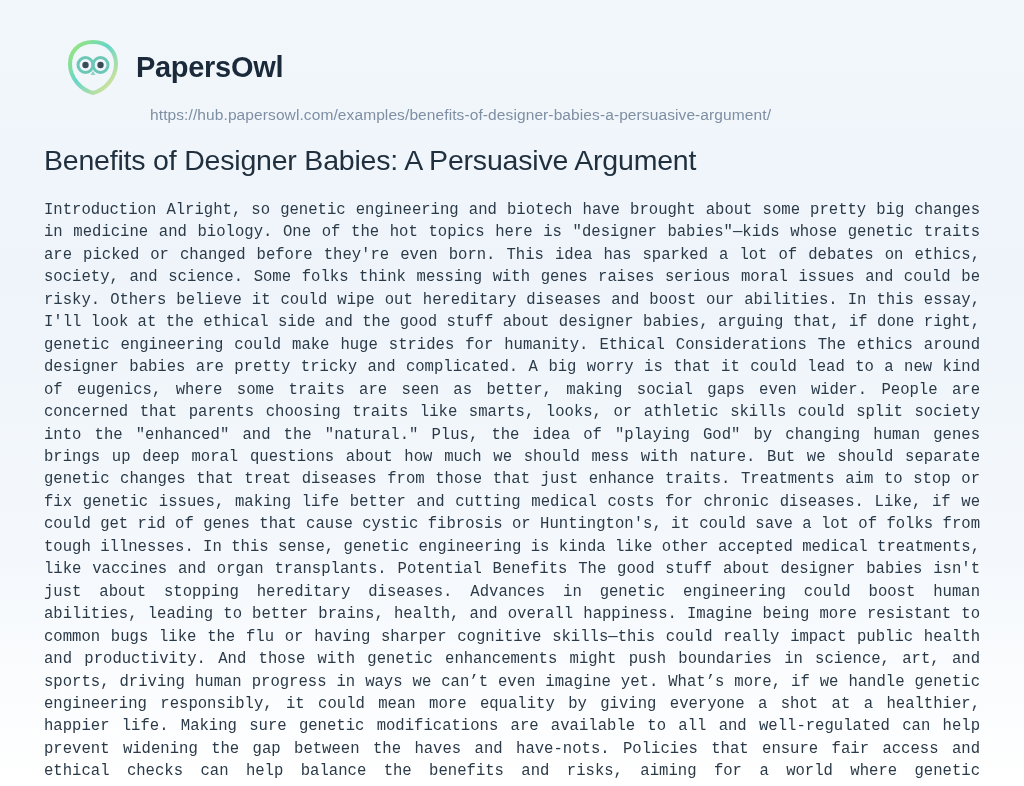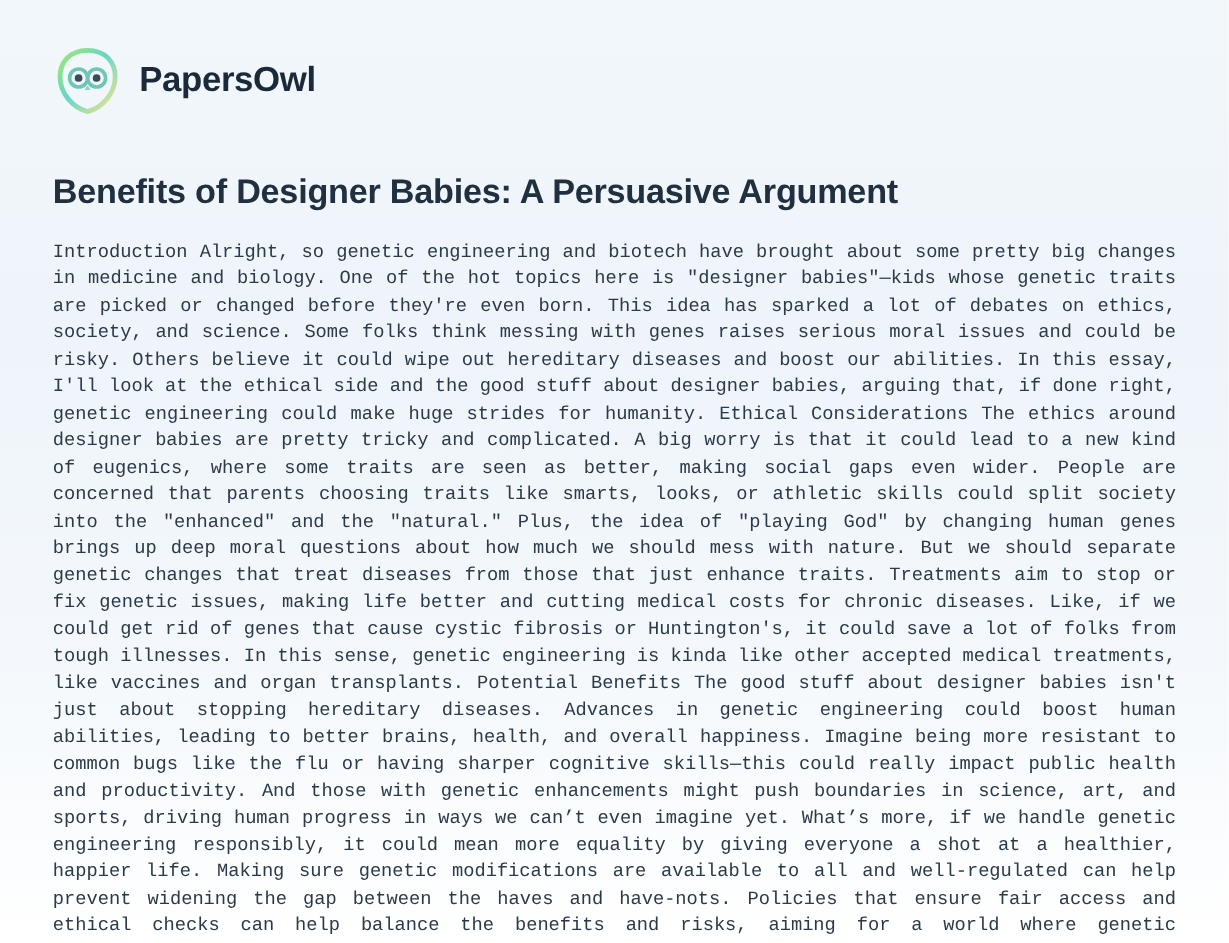--- a/index.html
+++ b/index.html
@@ -14,21 +14,21 @@
     position: relative;
     width: 1024px;
     height: 786px;
     background: linear-gradient(180deg, #f2f7fb 0%, #eef4fa 35%, #f4f8fc 70%, #ffffff 100%);
     overflow: hidden;
     box-sizing: border-box;
   }
   .header {
     position: relative;
     height: 110px;
-    padding: 38px 0 0 44px;
+    padding: 38px 0 0 64px;
     box-sizing: border-box;
     text-align: center;
   }
   .brand-row {
     display: flex;
     align-items: center;
     gap: 14px;
   }
   .logo {
     width: 58px;
@@ -51,21 +51,21 @@
     font-size: 15.5px;
     color: #7e8fa3;
     letter-spacing: 0.1px;
     white-space: nowrap;
   }
   .content {
     padding: 34px 44px 0 44px;
   }
   h1.doc-title {
     font-family: "Liberation Sans", sans-serif;
-    font-weight: bold;
+    font-weight: normal;
     font-size: 28.5px;
     color: #20303f;
     margin: 0 0 22px 0;
     letter-spacing: -0.2px;
   }
   .body-text {
     font-family: Liberation Mono, monospace;
     font-size: 15.6px;
     line-height: 1.44;
     color: #2b3a48;
@@ -93,20 +93,21 @@
           <path d="M29 4 C14 4 6 14 6 26 C6 40 17 52 29 55 C41 52 52 40 52 26 C52 14 44 4 29 4 Z" fill="none" stroke="url(#owlgrad)" stroke-width="4"></path>
           <circle cx="21.5" cy="27" r="7.5" fill="none" stroke="#6cc7b6" stroke-width="3"></circle>
           <circle cx="36.5" cy="27" r="7.5" fill="none" stroke="#6cc7b6" stroke-width="3"></circle>
           <circle cx="21.5" cy="27" r="3.2" fill="#3c4b5a"></circle>
           <circle cx="36.5" cy="27" r="3.2" fill="#3c4b5a"></circle>
           <path d="M29 33 L26.5 37 L31.5 37 Z" fill="#8fd3c0"></path>
         </svg>
       </span>
       <span class="brand-name">PapersOwl</span>
     </div>
+    <div class="url">https://hub.papersowl.com/examples/benefits-of-designer-babies-a-persuasive-argument/</div>
   </div>
 
   <div class="content">
     <h1 class="doc-title">Benefits of Designer Babies: A Persuasive Argument</h1>
     <p class="body-text">Introduction Alright, so genetic engineering and biotech have brought about some pretty big changes in medicine and biology. One of the hot topics here is "designer babies"—kids whose genetic traits are picked or changed before they're even born. This idea has sparked a lot of debates on ethics, society, and science. Some folks think messing with genes raises serious moral issues and could be risky. Others believe it could wipe out hereditary diseases and boost our abilities. In this essay, I'll look at the ethical side and the good stuff about designer babies, arguing that, if done right, genetic engineering could make huge strides for humanity. Ethical Considerations The ethics around designer babies are pretty tricky and complicated. A big worry is that it could lead to a new kind of eugenics, where some traits are seen as better, making social gaps even wider. People are concerned that parents choosing traits like smarts, looks, or athletic skills could split society into the "enhanced" and the "natural." Plus, the idea of "playing God" by changing human genes brings up deep moral questions about how much we should mess with nature. But we should separate genetic changes that treat diseases from those that just enhance traits. Treatments aim to stop or fix genetic issues, making life better and cutting medical costs for chronic diseases. Like, if we could get rid of genes that cause cystic fibrosis or Huntington's, it could save a lot of folks from tough illnesses. In this sense, genetic engineering is kinda like other accepted medical treatments, like vaccines and organ transplants. Potential Benefits The good stuff about designer babies isn't just about stopping hereditary diseases. Advances in genetic engineering could boost human abilities, leading to better brains, health, and overall happiness. Imagine being more resistant to common bugs like the flu or having sharper cognitive skills—this could really impact public health and productivity. And those with genetic enhancements might push boundaries in science, art, and sports, driving human progress in ways we can’t even imagine yet. What’s more, if we handle genetic engineering responsibly, it could mean more equality by giving everyone a shot at a healthier, happier life. Making sure genetic modifications are available to all and well-regulated can help prevent widening the gap between the haves and have-nots. Policies that ensure fair access and ethical checks can help balance the benefits and risks, aiming for a world where genetic enhancements benefit society as a whole, not just a select few. Regulatory and Ethical Safeguards To tackle the ethical worries and possible risks of designer babies, we need strong rules and ethical guidelines. Working together internationally and agreeing on the right ways to use genetic engineering is key to avoiding misuse and ensuring responsible application of gene changes. Regulatory bodies should keep an eye on how these technologies develop and are used, making sure they stick to ethical standards and focus on people’s well-being. Also, getting the public involved and educated is super important for having informed talks about genetic engineering. By including various folks—scientists, ethicists, policymakers, and regular people—in the decisions, we can get a full picture of the pros and cons of designer babies. Clear communication and ethical discussions can help build trust and ensure these technologies are</p>
   </div>
 
 </div>
 
 </body></html>

